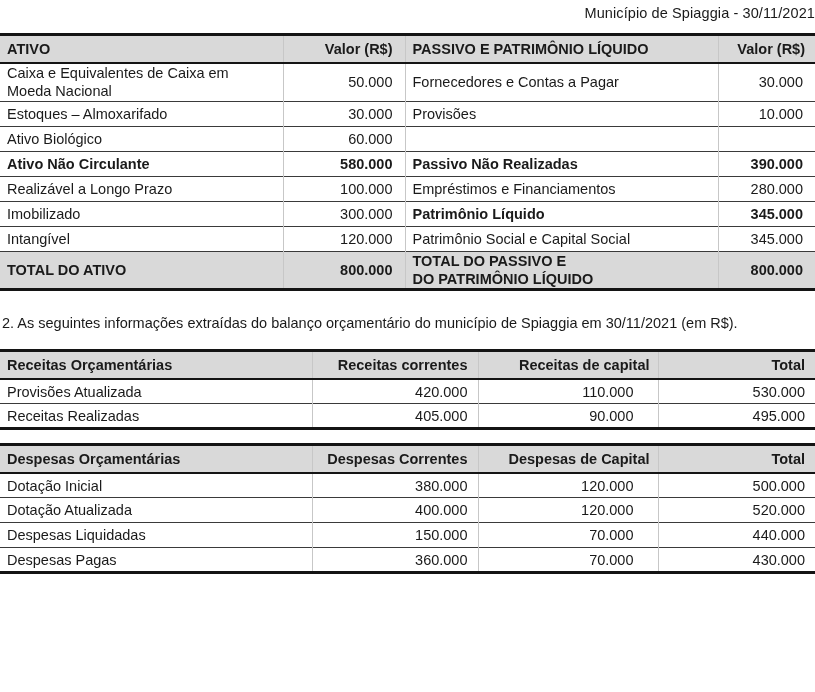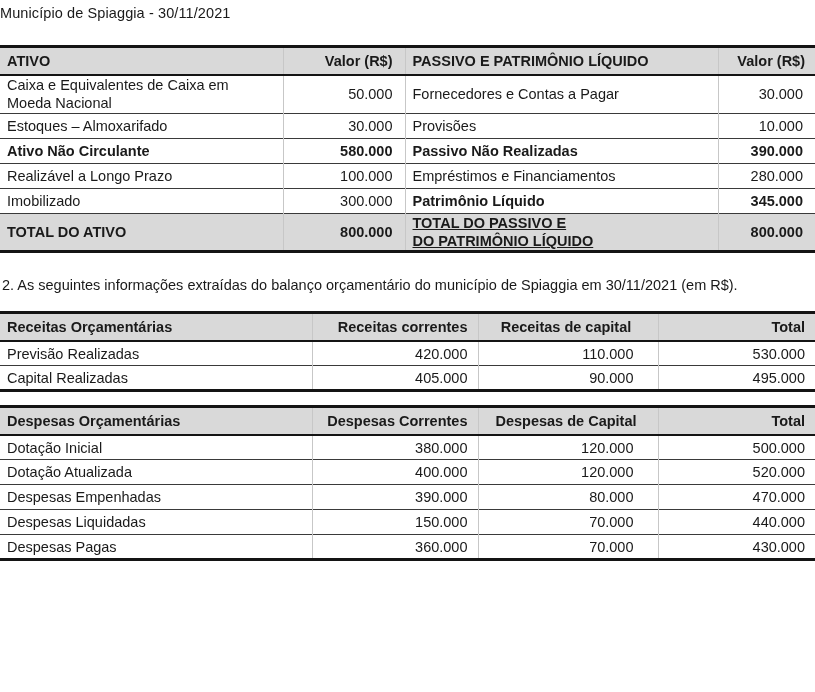--- a/index.html
+++ b/index.html
@@ -4,61 +4,61 @@
 <style>
   * { margin:0; padding:0; box-sizing:border-box; }
   html,body { background:#ffffff; }
   body {
     width:815px; height:692px;
     font-family:"Liberation Sans", sans-serif;
     color:#1a1a1a;
     overflow:hidden;
   }
   .doc-title{
-    text-align:left;
+    text-align:right;
     font-size:14.5px;
     padding-top:5px;
     letter-spacing:0.1px;
   }
   table{
     width:815px;
     border-collapse:collapse;
     table-layout:fixed;
     font-size:14.5px;
     border-bottom:3px solid #141414;
   }
-  .t1{ margin-top:24px; }
+  .t1{ margin-top:12px; }
   thead tr{
     border-top:3px solid #141414;
     border-bottom:2.5px solid #141414;
   }
   thead th{
     background:var(--header-bg, #d9d9d9);
     font-weight:bold;
     height:28px;
     vertical-align:middle;
   }
   tbody tr{ border-top:1.5px solid #3a3a3a; }
   tbody tr:first-child{ border-top:none; }
   td{ vertical-align:middle; height:25px; background:#ffffff; }
   
   th + th, td + td { border-left:1px solid #c7c7c7; }
   .al{ text-align:left; padding-left:7px; padding-right:6px; }
   .ar{ text-align:right; padding-right:12px; padding-left:4px; }
   .ar10{ text-align:right; padding-right:10px; padding-left:4px; }
-  .cap-h{ padding-right:8px; padding-left:4px; }
+  .cap-h{ text-align:right; padding-right:8px; padding-left:4px; }
   .cap-v{ text-align:right; padding-right:24px; padding-left:4px; }
   .b{ font-weight:bold; }
   .tall{ height:39px; line-height:1.25; }
   .total-row td{
     background:var(--header-bg, #d9d9d9);
     font-weight:bold;
     height:38px;
   }
-  .pre{ white-space:pre-line; line-height:1.25;text-decoration:underline; }
+  .pre{ white-space:pre-line; line-height:1.25; }
   .question{
     font-size:14.5px;
     margin:24px 0 12px 2px;
   }
   .t2{ margin-top:18px; }
   .t3{ margin-top:13px; }
 </style>
 </head>
 <body>
 
@@ -88,36 +88,48 @@
         <td class="al tall">Fornecedores e Contas a Pagar</td>
         <td class="ar tall">30.000</td>
       </tr>
       <tr>
         <td class="al">Estoques – Almoxarifado</td>
         <td class="ar">30.000</td>
         <td class="al">Provisões</td>
         <td class="ar">10.000</td>
       </tr>
       <tr>
+        <td class="al">Ativo Biológico</td>
+        <td class="ar">60.000</td>
+        <td class="al"></td>
+        <td class="ar"></td>
+      </tr>
+      <tr>
         <td class="al b">Ativo Não Circulante</td>
         <td class="ar b">580.000</td>
         <td class="al b">Passivo Não Realizadas</td>
         <td class="ar b">390.000</td>
       </tr>
       <tr>
         <td class="al">Realizável a Longo Prazo</td>
         <td class="ar">100.000</td>
         <td class="al">Empréstimos e Financiamentos</td>
         <td class="ar">280.000</td>
       </tr>
       <tr>
         <td class="al">Imobilizado</td>
         <td class="ar">300.000</td>
         <td class="al b">Patrimônio Líquido</td>
         <td class="ar b">345.000</td>
+      </tr>
+      <tr>
+        <td class="al">Intangível</td>
+        <td class="ar">120.000</td>
+        <td class="al">Patrimônio Social e Capital Social</td>
+        <td class="ar">345.000</td>
       </tr>
       <tr class="total-row">
         <td class="al">TOTAL DO ATIVO</td>
         <td class="ar">800.000</td>
         <td class="al pre">TOTAL DO PASSIVO E
 DO PATRIMÔNIO LÍQUIDO</td>
         <td class="ar">800.000</td>
       </tr>
     </tbody>
   </table>
@@ -134,27 +146,27 @@
     <thead>
       <tr>
         <th class="al">Receitas Orçamentárias</th>
         <th class="ar10">Receitas correntes</th>
         <th class="cap-h">Receitas de capital</th>
         <th class="ar10">Total</th>
       </tr>
     </thead>
     <tbody>
       <tr>
-        <td class="al">Previsão Realizadas</td>
+        <td class="al">Provisões Atualizada</td>
         <td class="ar10">420.000</td>
         <td class="cap-v">110.000</td>
         <td class="ar10">530.000</td>
       </tr>
       <tr>
-        <td class="al">Capital Realizadas</td>
+        <td class="al">Receitas Realizadas</td>
         <td class="ar10">405.000</td>
         <td class="cap-v">90.000</td>
         <td class="ar10">495.000</td>
       </tr>
     </tbody>
   </table>
 
   <table class="t3">
     <colgroup>
         <col style="width:312px">
@@ -177,26 +189,20 @@
         <td class="cap-v">120.000</td>
         <td class="ar10">500.000</td>
       </tr>
       <tr>
         <td class="al">Dotação Atualizada</td>
         <td class="ar10">400.000</td>
         <td class="cap-v">120.000</td>
         <td class="ar10">520.000</td>
       </tr>
       <tr>
-        <td class="al">Despesas Empenhadas</td>
-        <td class="ar10">390.000</td>
-        <td class="cap-v">80.000</td>
-        <td class="ar10">470.000</td>
-      </tr>
-      <tr>
         <td class="al">Despesas Liquidadas</td>
         <td class="ar10">150.000</td>
         <td class="cap-v">70.000</td>
         <td class="ar10">440.000</td>
       </tr>
       <tr>
         <td class="al">Despesas Pagas</td>
         <td class="ar10">360.000</td>
         <td class="cap-v">70.000</td>
         <td class="ar10">430.000</td>

